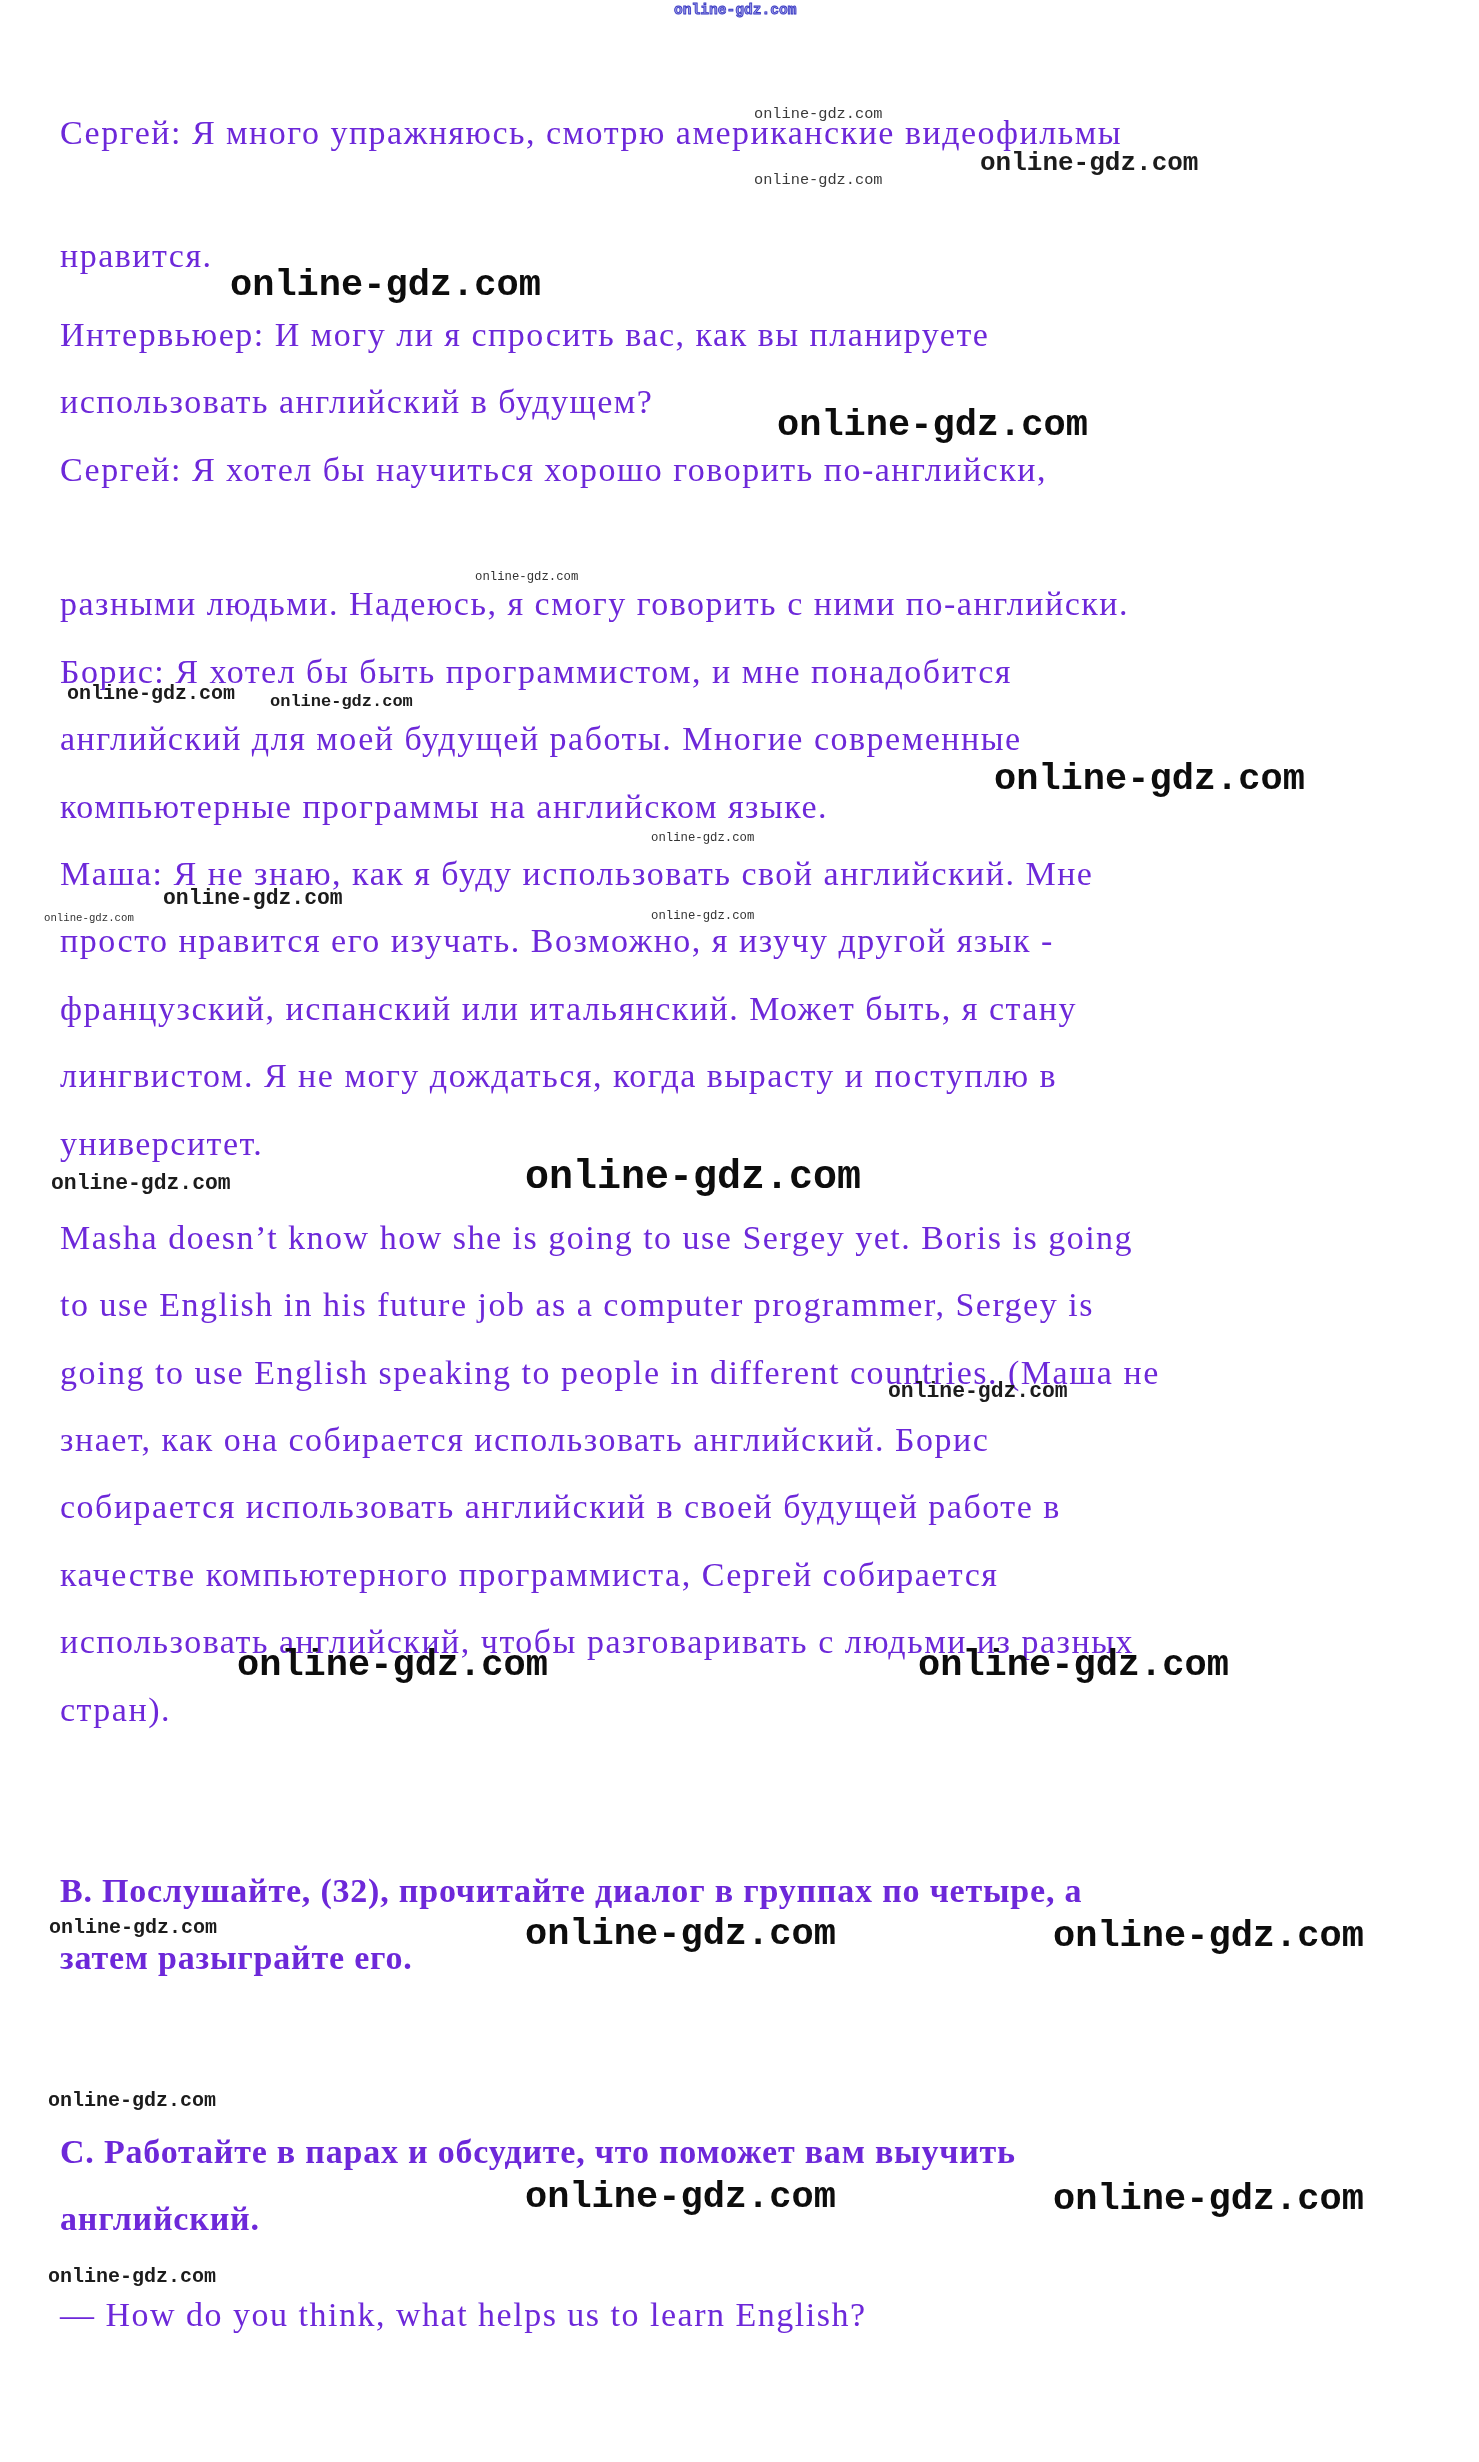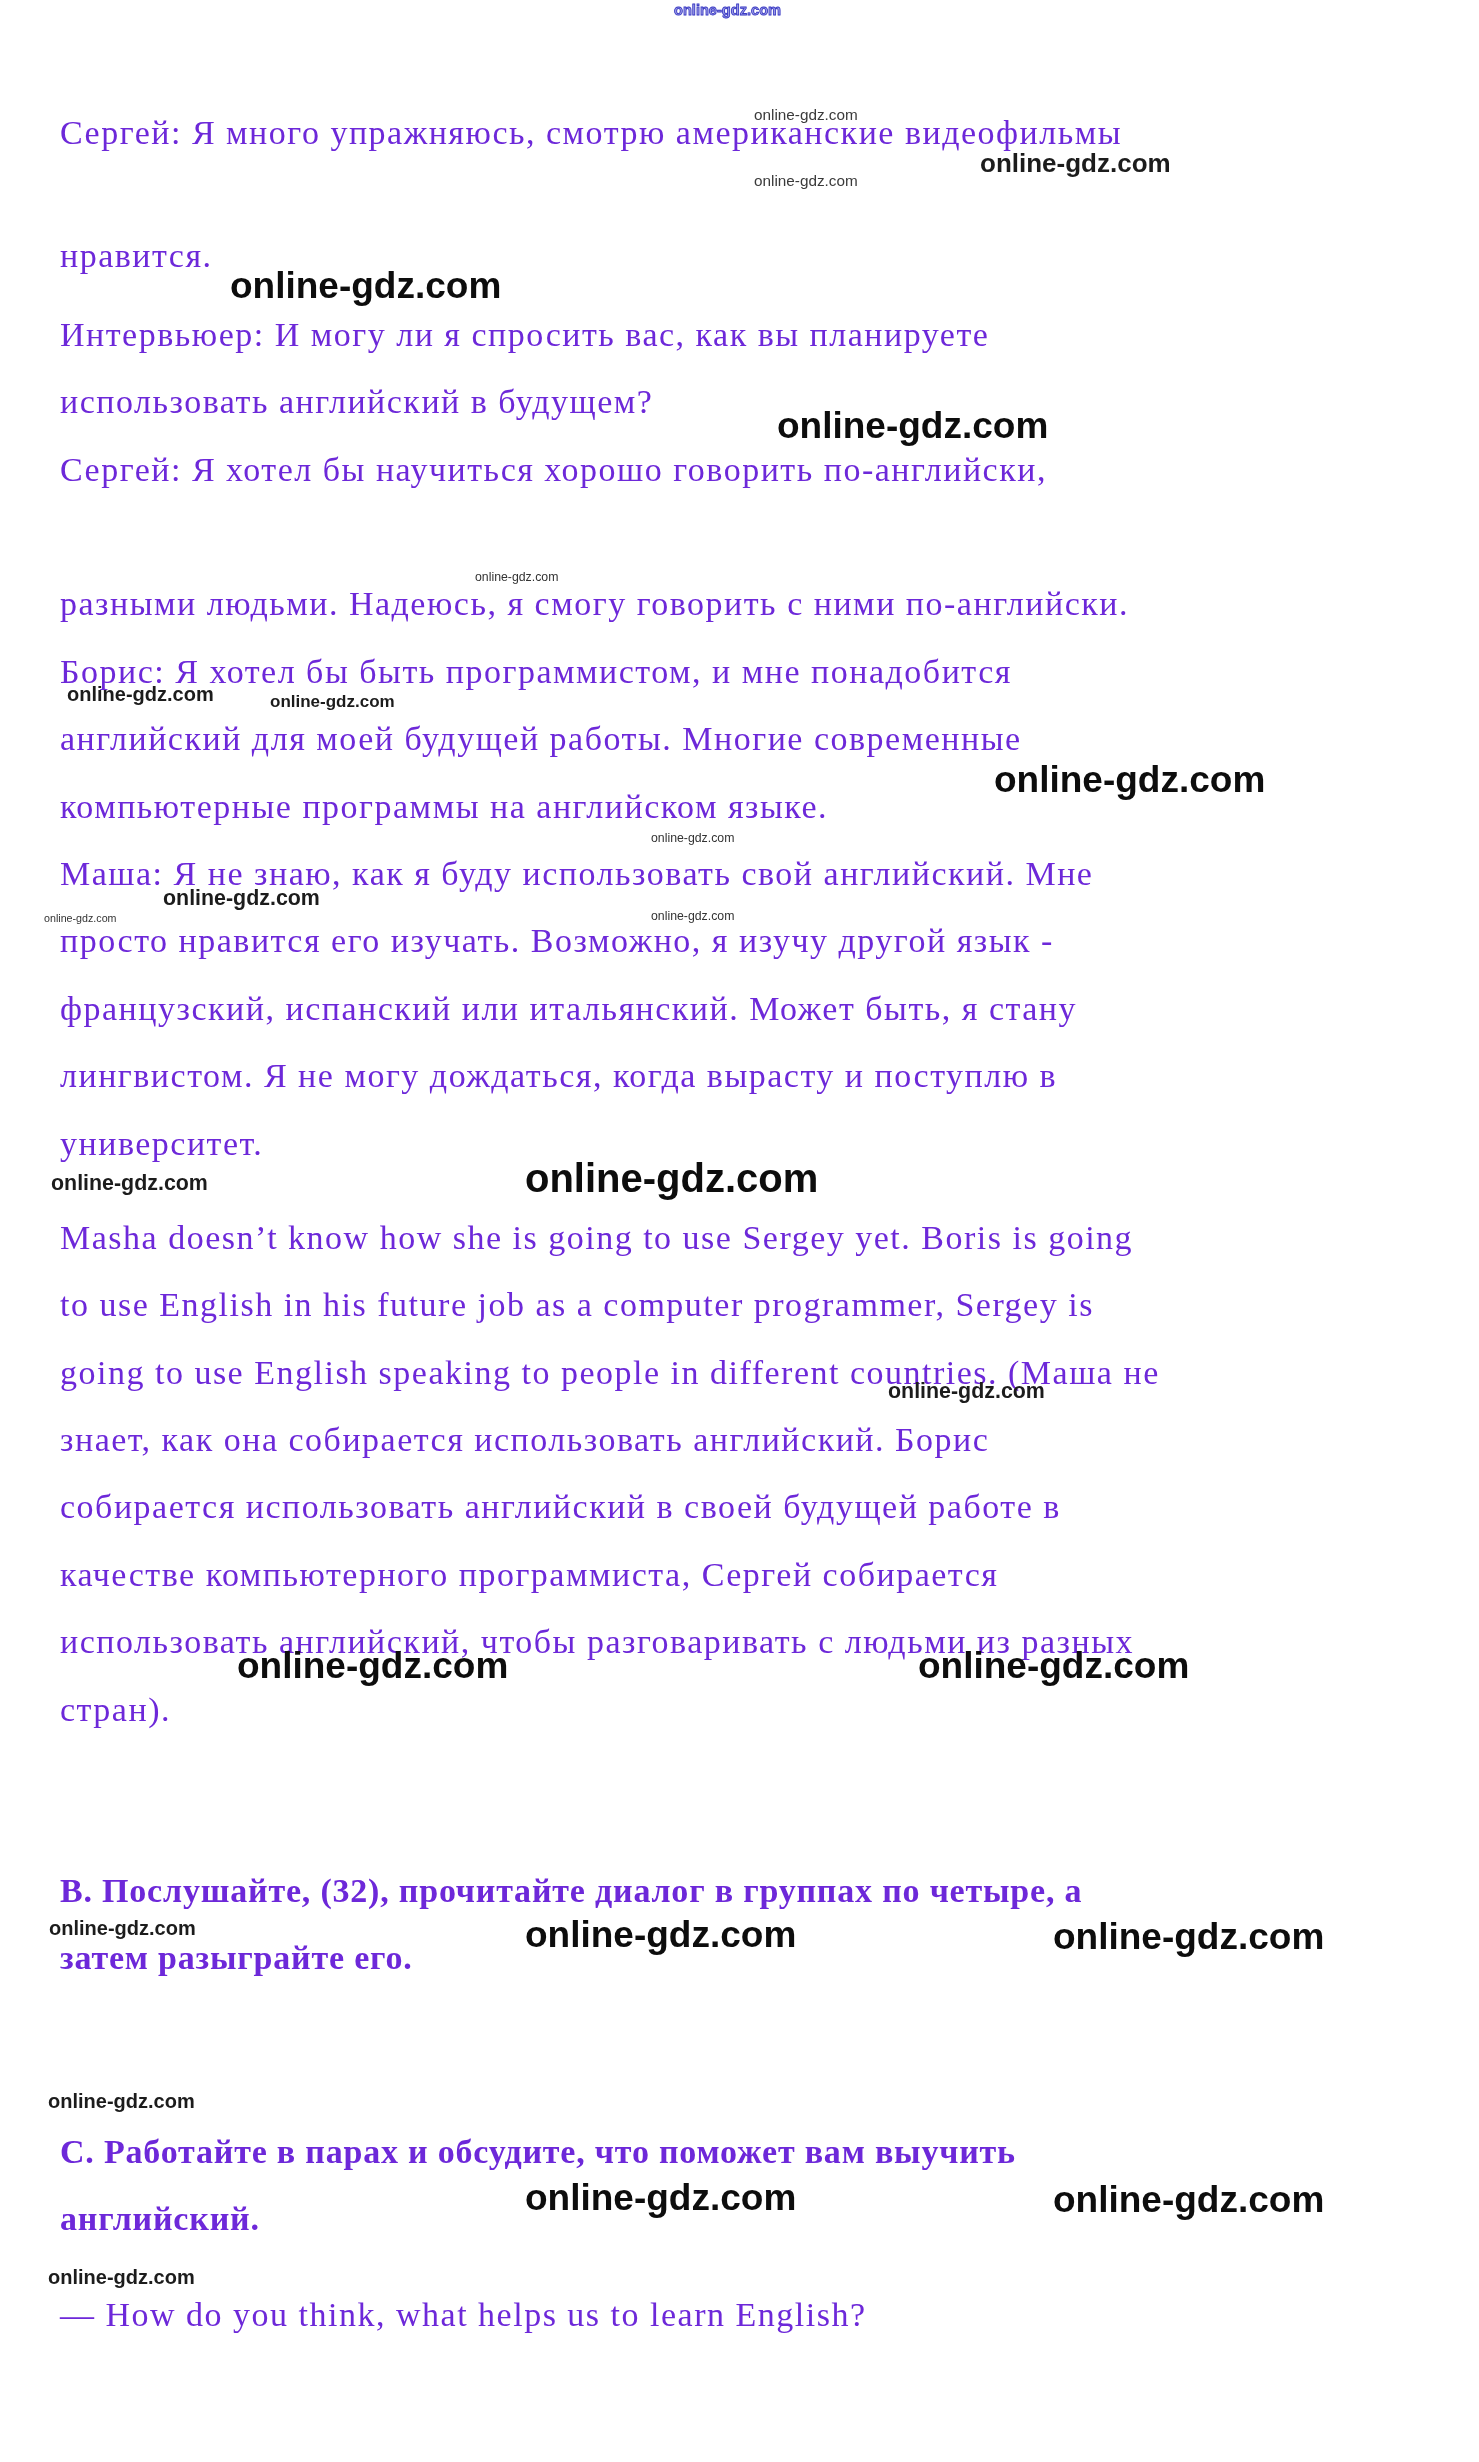--- a/index.html
+++ b/index.html
@@ -15,21 +15,21 @@
     left:60px;
     font-size:34px;
     letter-spacing:1.5px;
     line-height:1.15;
     color:#6d28d9;
     white-space:nowrap;
   }
   .tline.bold{font-weight:bold;letter-spacing:0.8px;}
   .wm{
     position:absolute;
-    font-family:Liberation Sans, sans-serif;
+    font-family:Liberation Mono, monospace;
     color:#161616;
     white-space:nowrap;
     line-height:1;
   }
   .wm-big{font-weight:bold;font-size:37px;color:#0d0d0d;}
   .wm-med{font-weight:600;font-size:20px;color:#1c1c1c;}
   .wm-sm{font-weight:normal;font-size:15.3px;color:#3a3a3a;}
   .wm-tiny{font-weight:normal;font-size:12.3px;color:#333333;}
   .wm-outline{
     font-size:14.6px;font-weight:bold;

